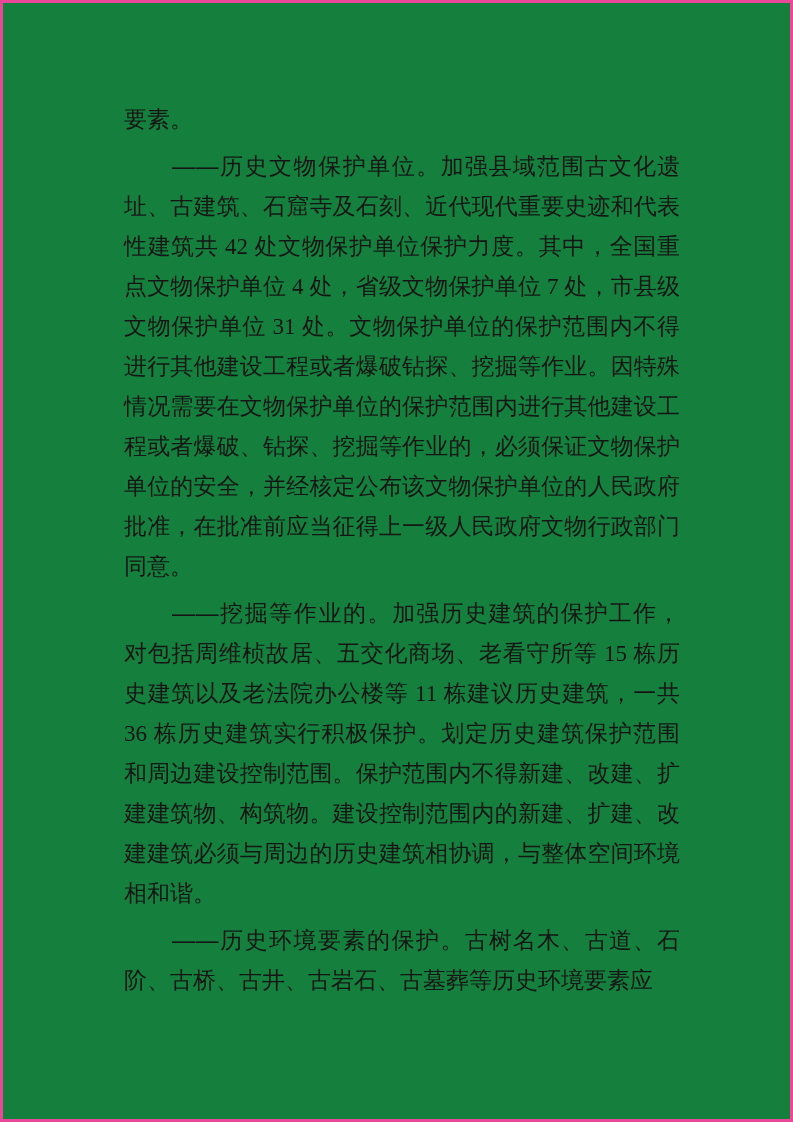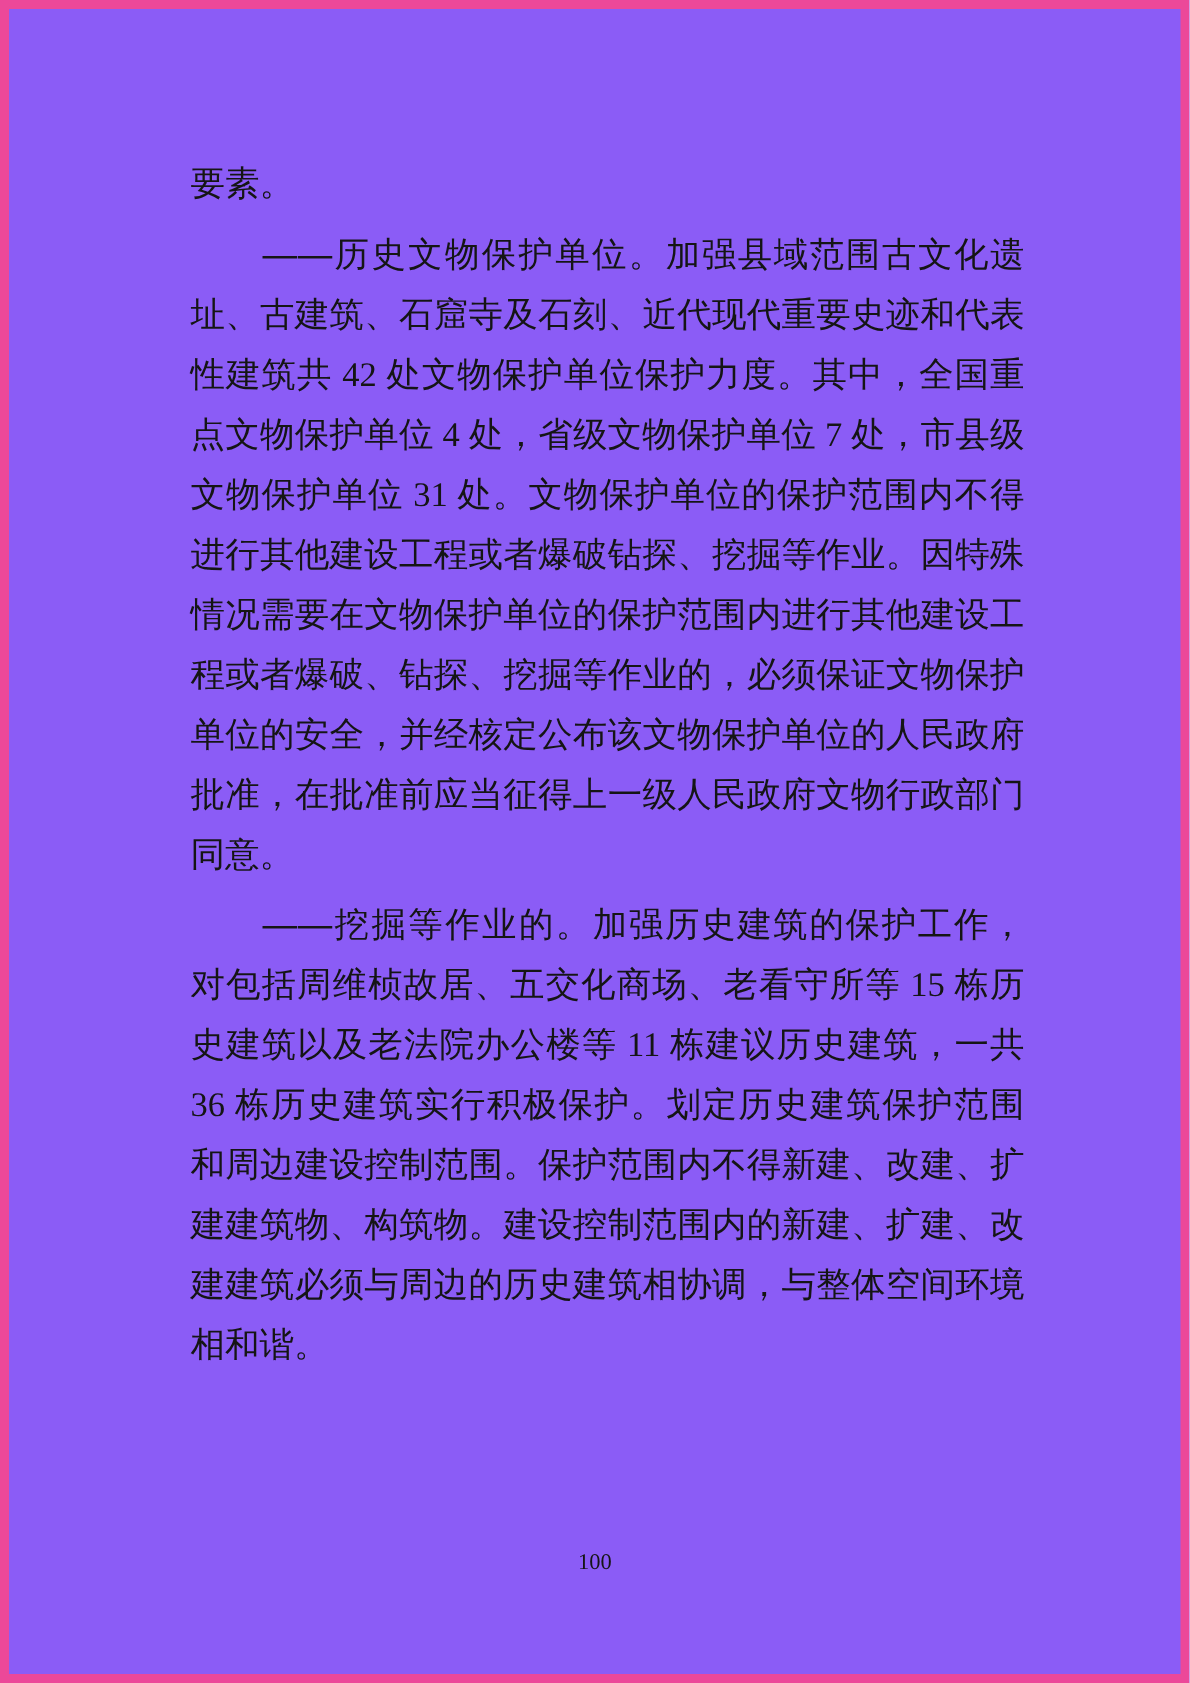--- a/index.html
+++ b/index.html
@@ -4,23 +4,23 @@
 <style>
   html, body {
     margin: 0;
     padding: 0;
     background: #ffffff;
   }
   .page {
     position: relative;
     width: 793px;
     height: 1122px;
-    background: #8b5cf6;
+    background: #15803d;
     box-sizing: border-box;
-    border: 6px solid #ec4899;
+    border: 3px solid #ec4899;
     overflow: hidden;
     font-family: "Liberation Serif", "DejaVu Serif", serif;
     color: #151515;
   }
   .content {
     position: absolute;
     left: 121px;
     top: 97px;
     width: 556px;
   }
@@ -61,17 +61,17 @@
 
 <div class="page">
   <div class="content">
 
     <p class="para cont">要素。</p>
 
     <p class="para section"><span class="section-heading">——历史文物保护单位。</span><span class="section-body">加强县域范围古文化遗址、古建筑、石窟寺及石刻、近代现代重要史迹和代表性建筑共 42 处文物保护单位保护力度。其中，全国重点文物保护单位 4 处，省级文物保护单位 7 处，市县级文物保护单位 31 处。文物保护单位的保护范围内不得进行其他建设工程或者爆破钻探、挖掘等作业。因特殊情况需要在文物保护单位的保护范围内进行其他建设工程或者爆破、钻探、挖掘等作业的，必须保证文物保护单位的安全，并经核定公布该文物保护单位的人民政府批准，在批准前应当征得上一级人民政府文物行政部门同意。</span></p>
 
     <p class="para section"><span class="section-heading">——挖掘等作业的。</span><span class="section-body">加强历史建筑的保护工作，对包括周维桢故居、五交化商场、老看守所等 15 栋历史建筑以及老法院办公楼等 11 栋建议历史建筑，一共 36 栋历史建筑实行积极保护。划定历史建筑保护范围和周边建设控制范围。保护范围内不得新建、改建、扩建建筑物、构筑物。建设控制范围内的新建、扩建、改建建筑必须与周边的历史建筑相协调，与整体空间环境相和谐。</span></p>
 
+    <p class="para section"><span class="section-heading">——历史环境要素的保护。</span><span class="section-body">古树名木、古道、石阶、古桥、古井、古岩石、古墓葬等历史环境要素应</span></p>
 
   </div>
 
-  <div class="footer">100</div>
 </div>
 
 </body></html>

